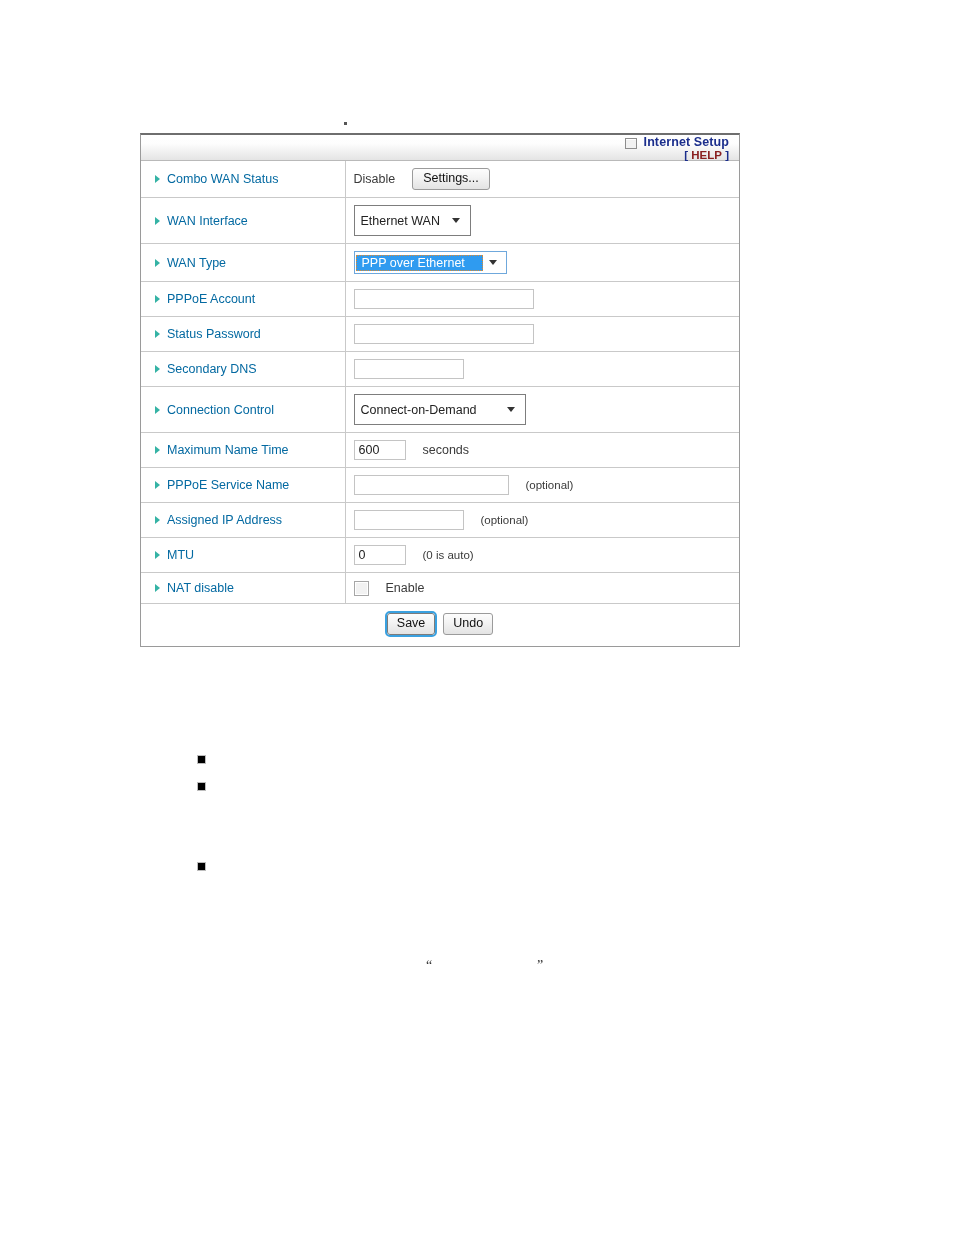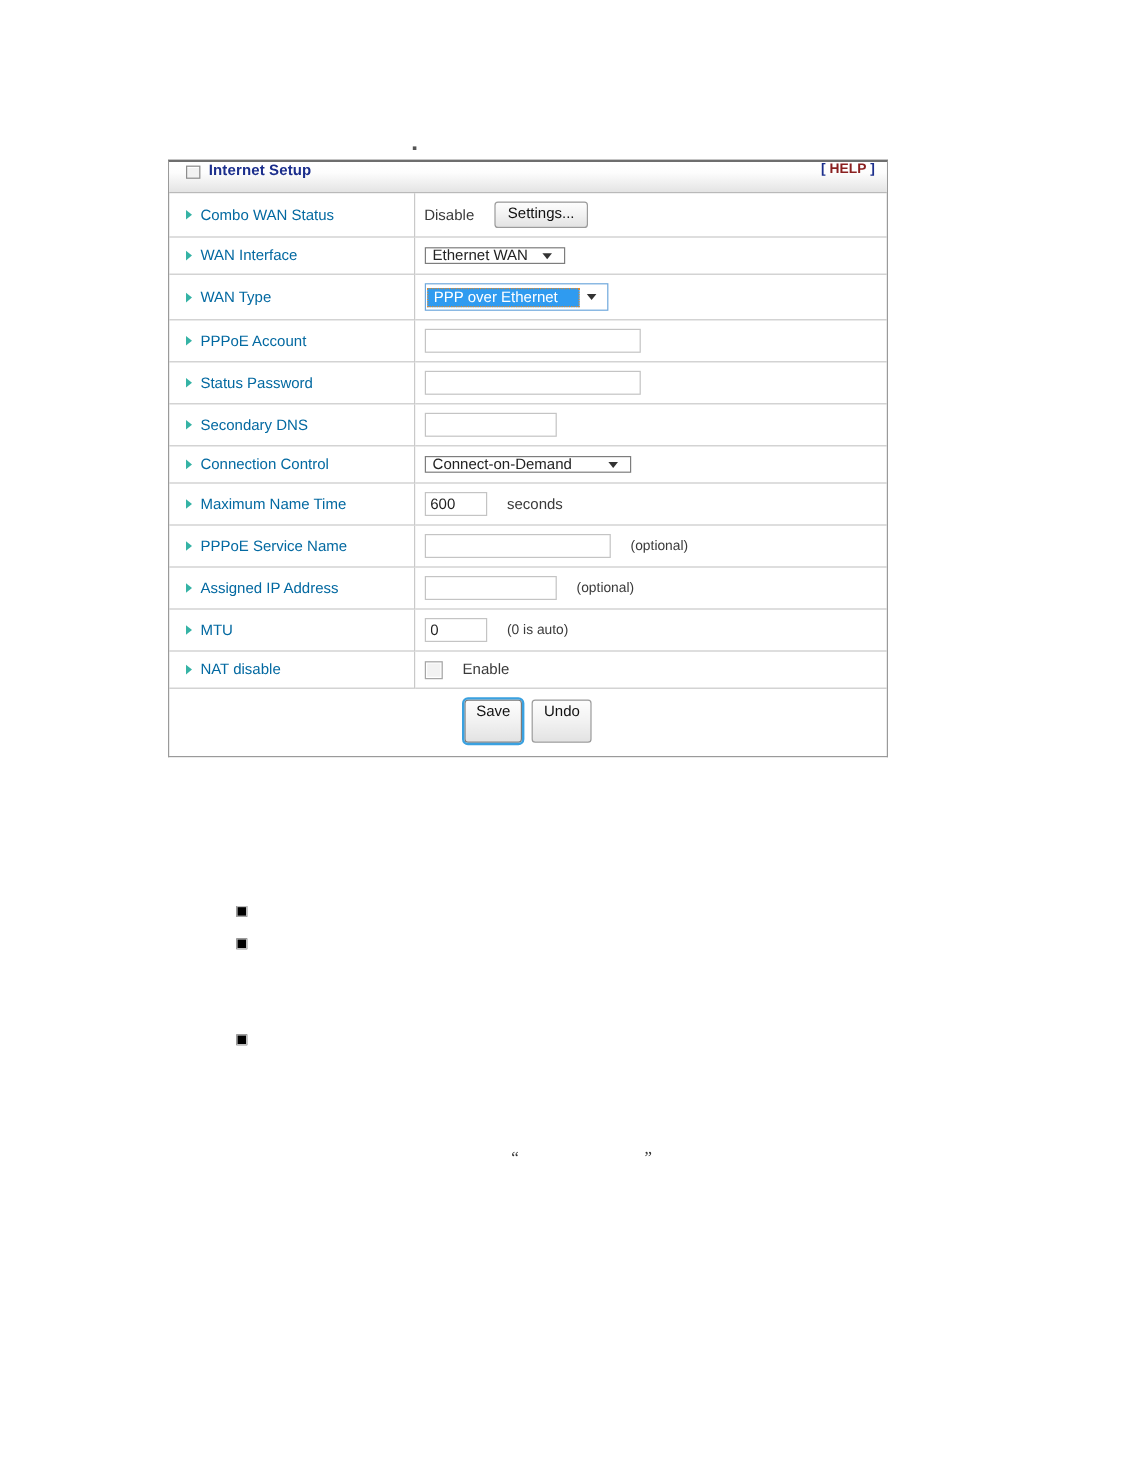--- a/index.html
+++ b/index.html
@@ -37,23 +37,24 @@
     border-top: 2px solid #6e6e6e;
     background: #ffffff;
     box-sizing: border-box;
   }
 
   .panel-header {
     height: 26px;
     background: linear-gradient(to bottom, #ffffff 0%, #fdfdfd 35%, #e4e4e4 100%);
     border-bottom: 1px solid #b9b9b9;
     display: flex;
-    align-items: flex-start;
+    align-items: flex-end;
     padding: 0 10px 0 14px;
     box-sizing: border-box;
+    flex-direction: column;
   }
   .panel-header-left {
     display: flex;
     align-items: center;
     gap: 7px;
     flex: 1;
   }
   .panel-icon {
     width: 10px;
     height: 9px;
@@ -129,21 +130,21 @@
   .w-wide   { width: 180px; }
   .w-narrow { width: 110px; }
   .w-tiny   { width: 52px; }
   .w-svc    { width: 155px; }
 
   
   .sel {
     position: relative;
     display: inline-flex;
     align-items: center;
-    height: 14px;
+    height: 31px;
     border: 1px solid #7d7d7d;
     background: #fff;
     box-sizing: border-box;
     padding: 0 2px 0 0;
     font-size: 12.5px;
     color: #222;
     cursor: pointer;
   }
   .sel .sel-label {
     padding: 0 6px;
@@ -179,21 +180,21 @@
   .sel-focus .caret { border-top-color: #333; }
 
   
   .btn {
     font-family: "Liberation Sans", sans-serif;
     font-size: 12.5px;
     color: #111;
     background: linear-gradient(to bottom, #fdfdfd 0%, #f3f3f3 45%, #e3e3e3 100%);
     border: 1px solid #9b9b9b;
     border-radius: 3px;
-    padding: 2px 9px 17px;
+    padding: 2px 9px 3px;
     cursor: pointer;
     line-height: 15px;
   }
   .btn-settings { padding: 2px 10px 3px; }
   .btn-focus {
     outline: 2px solid #3aa1e0;
     outline-offset: 0px;
     border-color: #7b7b7b;
   }
 

